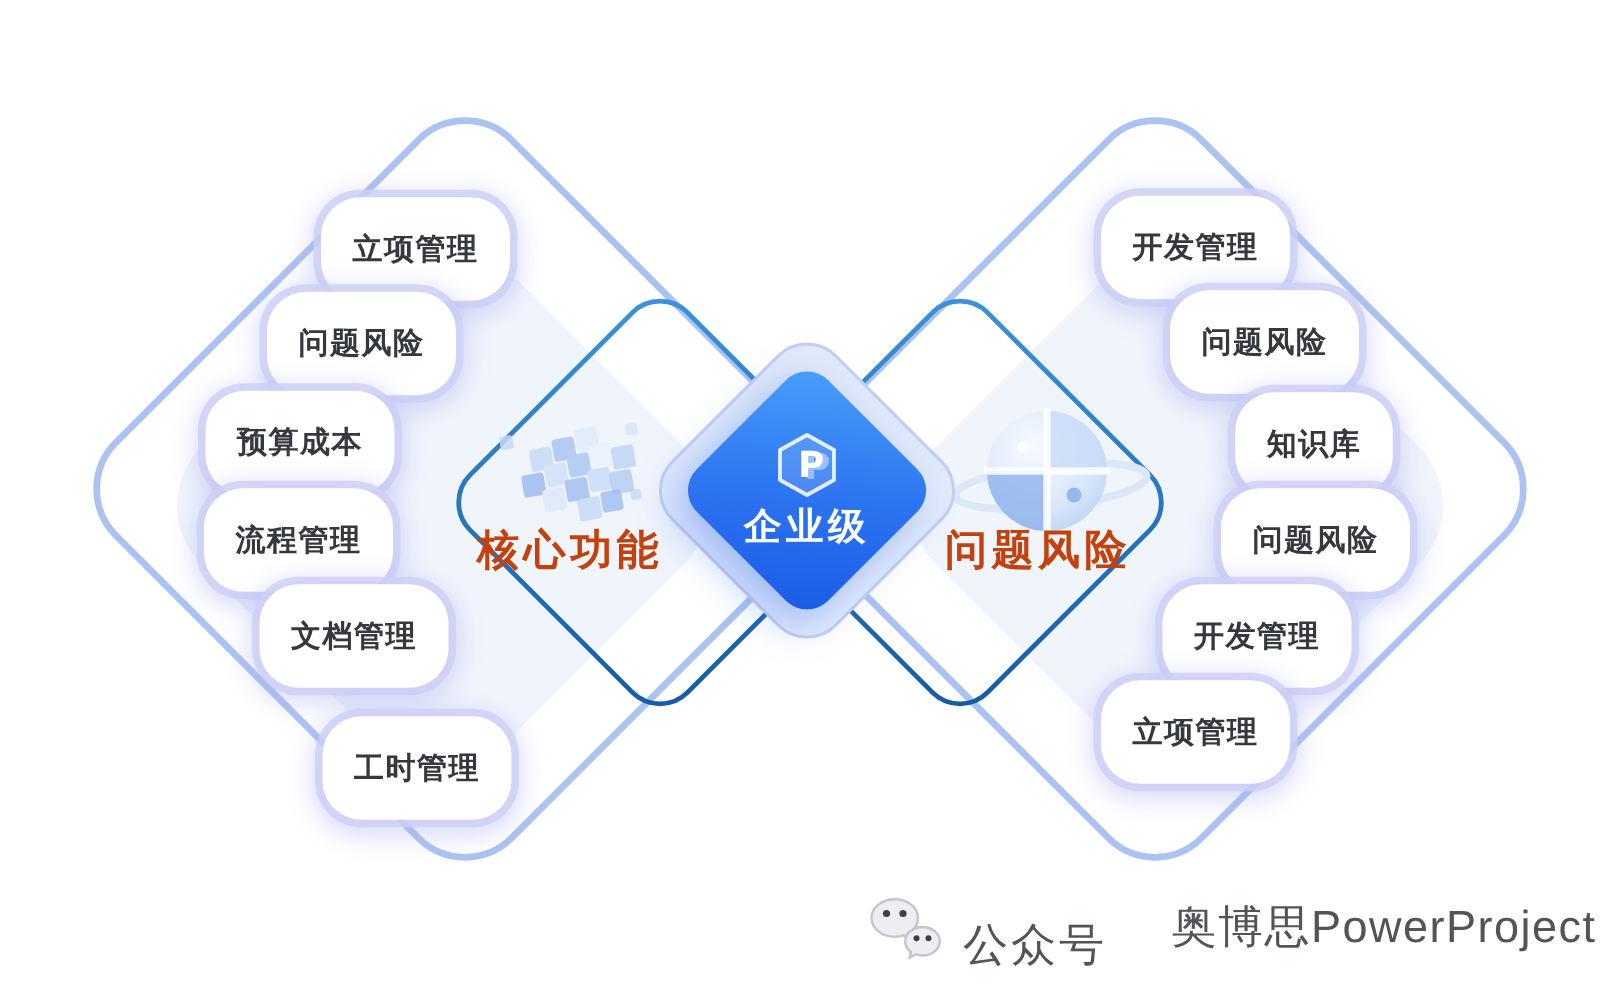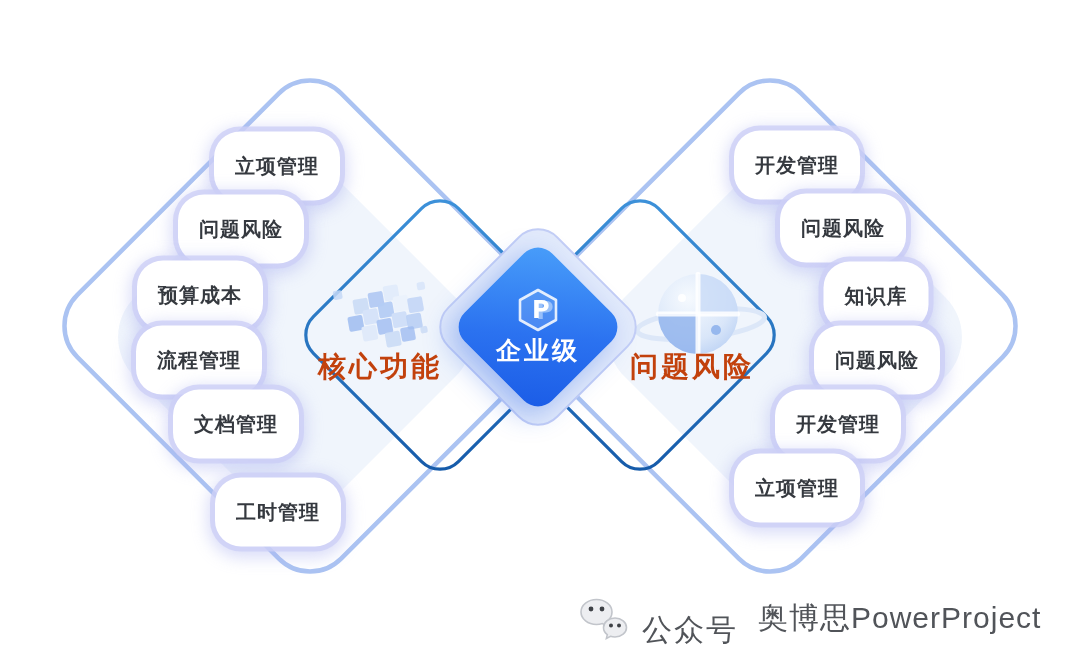--- a/index.html
+++ b/index.html
@@ -39,21 +39,21 @@
 
   
   .section-title{
     position:absolute;transform:translate(-50%,-50%);
     color:#c2410c;font-size:28px;font-weight:bold;letter-spacing:3px;white-space:nowrap;
   }
 
   
   .footer{position:absolute;left:578px;top:586px;display:flex;align-items:center;}
   .footer-label{margin-left:12px;color:#515459;font-size:30px;font-weight:500;letter-spacing:2px;margin-top:24px;}
-  .footer-name{margin-left:20px;color:#515459;font-size:30px;font-weight:500;letter-spacing:1px;}
+  .footer-name{margin-left:43px;color:#515459;font-size:30px;font-weight:500;letter-spacing:1px;}
 </style>
 </head>
 <body>
 
 <div class="stage">
 
   <svg class="bg-svg" width="1080" height="656" viewBox="0 0 1080 656">
     <defs>
       <linearGradient id="innerStroke" x1="0" y1="0" x2="1" y2="1">
         <stop offset="0" stop-color="#3E93DB"></stop>

